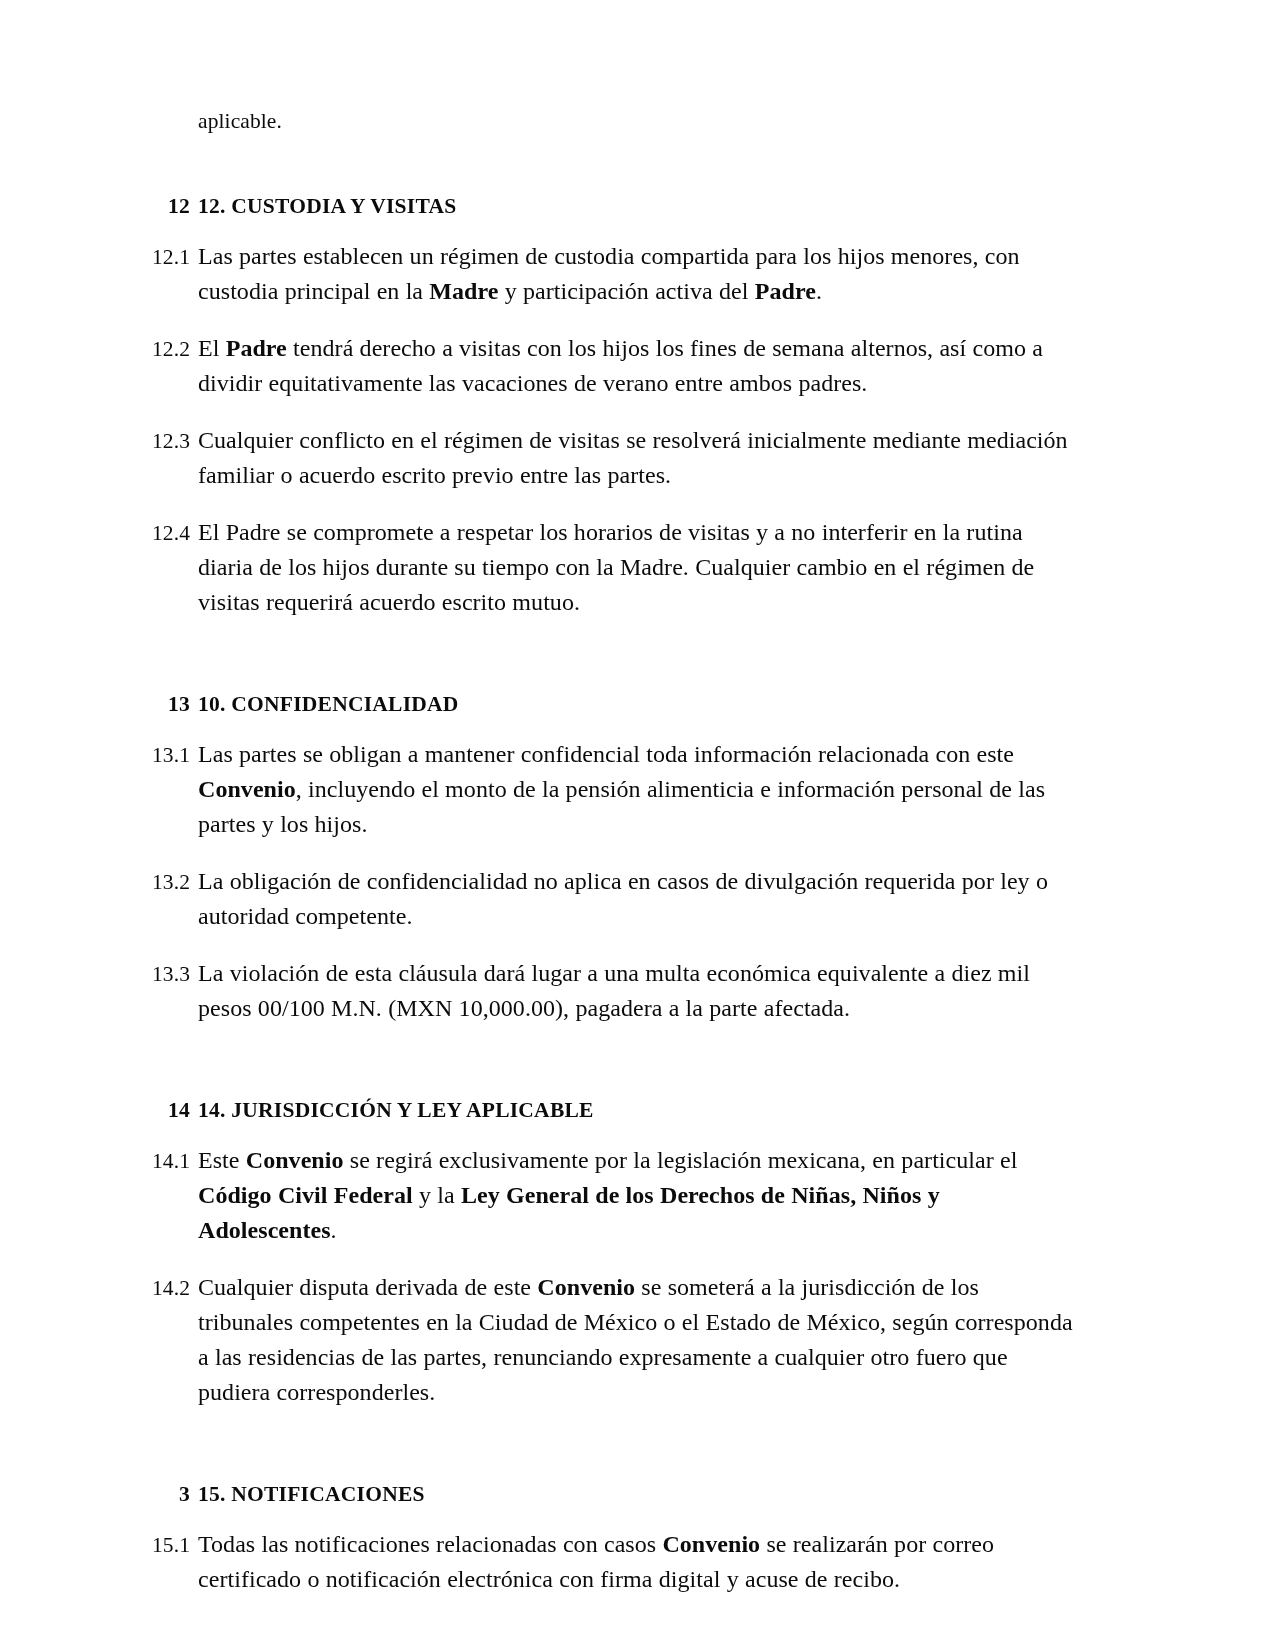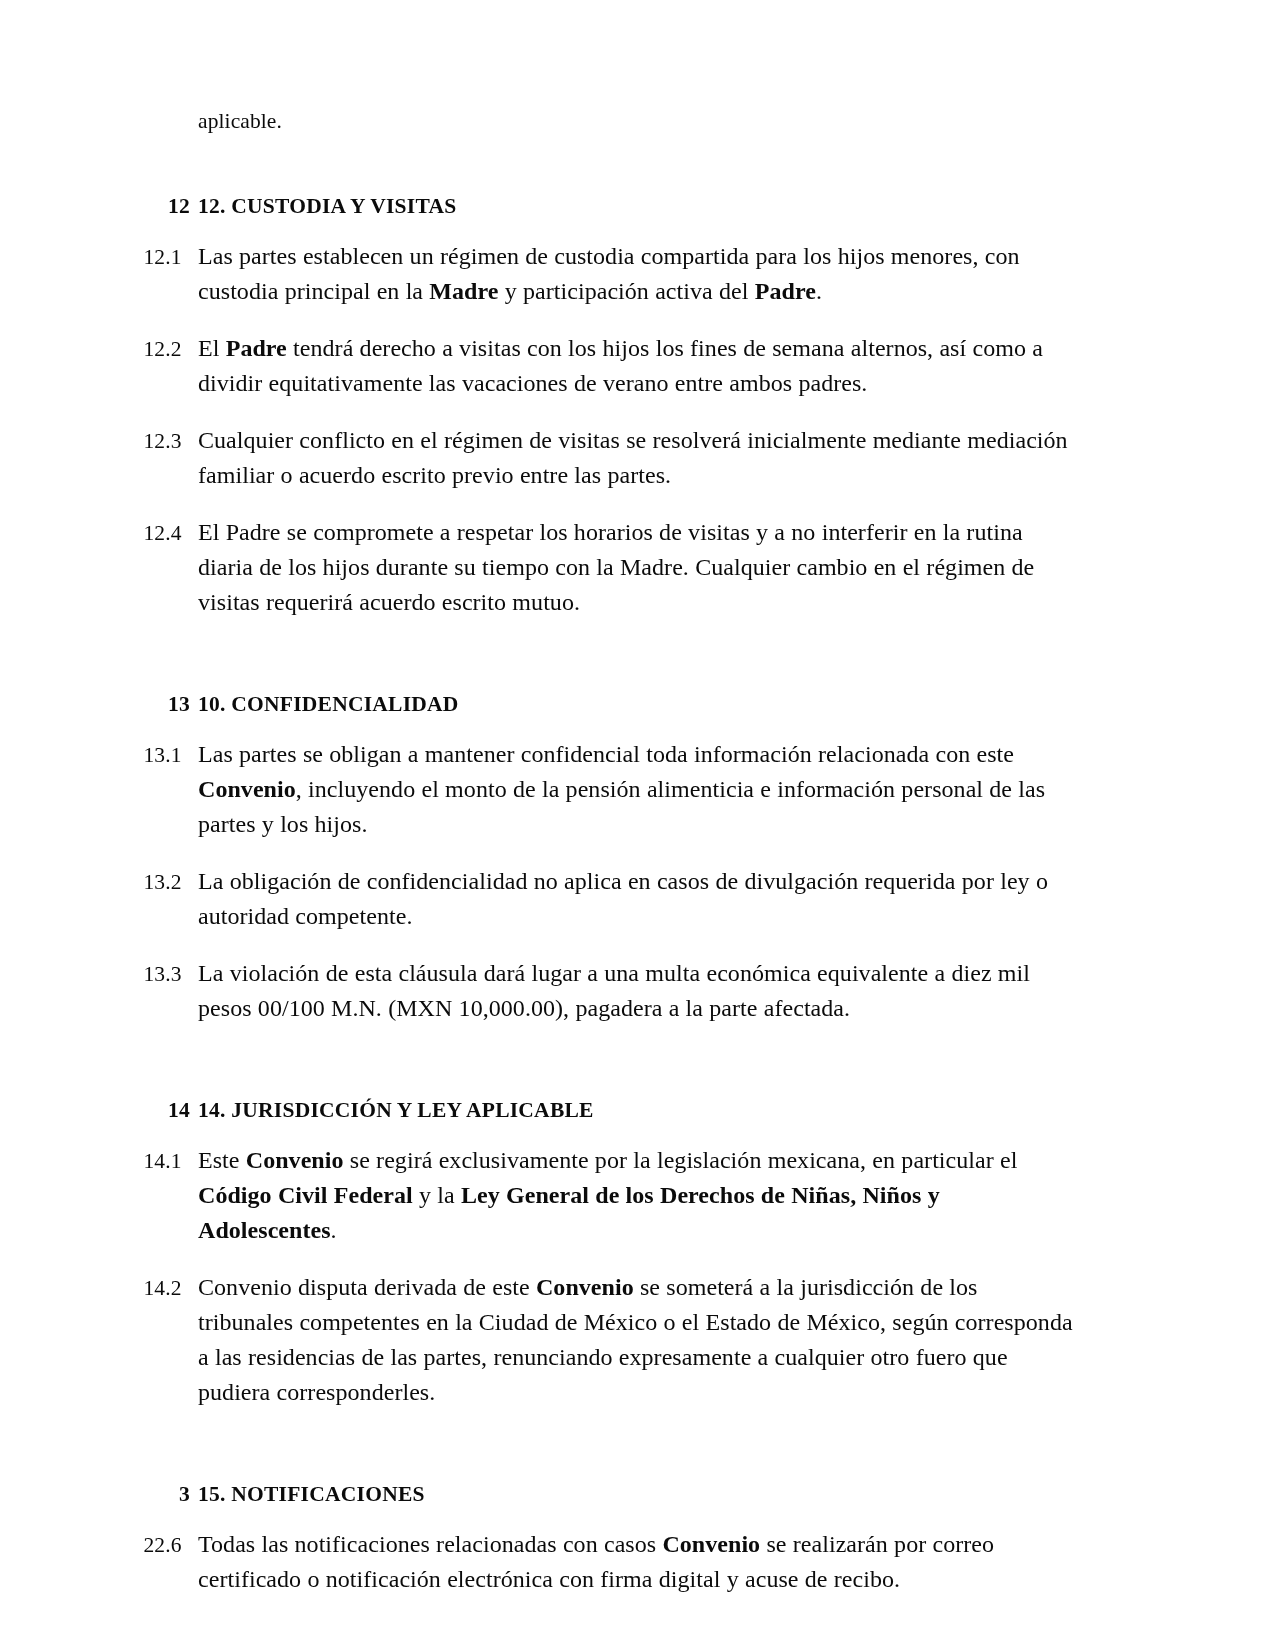--- a/index.html
+++ b/index.html
@@ -69,21 +69,21 @@
     align-items: baseline;
     margin-bottom: 22px;
   }
 
   .clause:last-child {
     margin-bottom: 0;
   }
 
   .clause-num {
     flex: 0 0 55px;
-    text-align: center;
+    text-align: right;
     padding-right: 8px;
     font-size: 21.5px;
     line-height: 35px;
     letter-spacing: 0.1px;
     white-space: nowrap;
     font-family: Liberation Serif, serif;
   }
 
   .clause-text {
     flex: 1 1 auto;
@@ -156,29 +156,29 @@
           <div class="heading-row">
             <div class="heading-num">14</div>
             <div class="heading-title">14. JURISDICCIÓN Y LEY APLICABLE</div>
           </div>
           <div class="clause">
             <div class="clause-num">14.1</div>
             <div class="clause-text"><span>Este </span><b>Convenio</b><span> se regirá exclusivamente por la legislación mexicana, en particular el </span><b>Código Civil Federal</b><span> y la </span><b>Ley General de los Derechos de Niñas, Niños y Adolescentes</b><span>.</span></div>
           </div>
           <div class="clause">
             <div class="clause-num">14.2</div>
-            <div class="clause-text"><span>Convenio disputa derivada de este </span><b>Convenio</b><span> se someterá a la jurisdicción de los tribunales competentes en la Ciudad de México o el Estado de México, según corresponda a las residencias de las partes, renunciando expresamente a cualquier otro fuero que pudiera corresponderles.</span></div>
+            <div class="clause-text"><span>Cualquier disputa derivada de este </span><b>Convenio</b><span> se someterá a la jurisdicción de los tribunales competentes en la Ciudad de México o el Estado de México, según corresponda a las residencias de las partes, renunciando expresamente a cualquier otro fuero que pudiera corresponderles.</span></div>
           </div>
         </div>
         <div class="section section--gap">
           <div class="heading-row">
             <div class="heading-num">3</div>
             <div class="heading-title">15. NOTIFICACIONES</div>
           </div>
           <div class="clause">
-            <div class="clause-num">22.6</div>
+            <div class="clause-num">15.1</div>
             <div class="clause-text"><span>Todas las notificaciones relacionadas con casos </span><b>Convenio</b><span> se realizarán por correo certificado o notificación electrónica con firma digital y acuse de recibo.</span></div>
           </div>
         </div>
       </div>
 
   </div>
 </div>
 
 </body></html>

